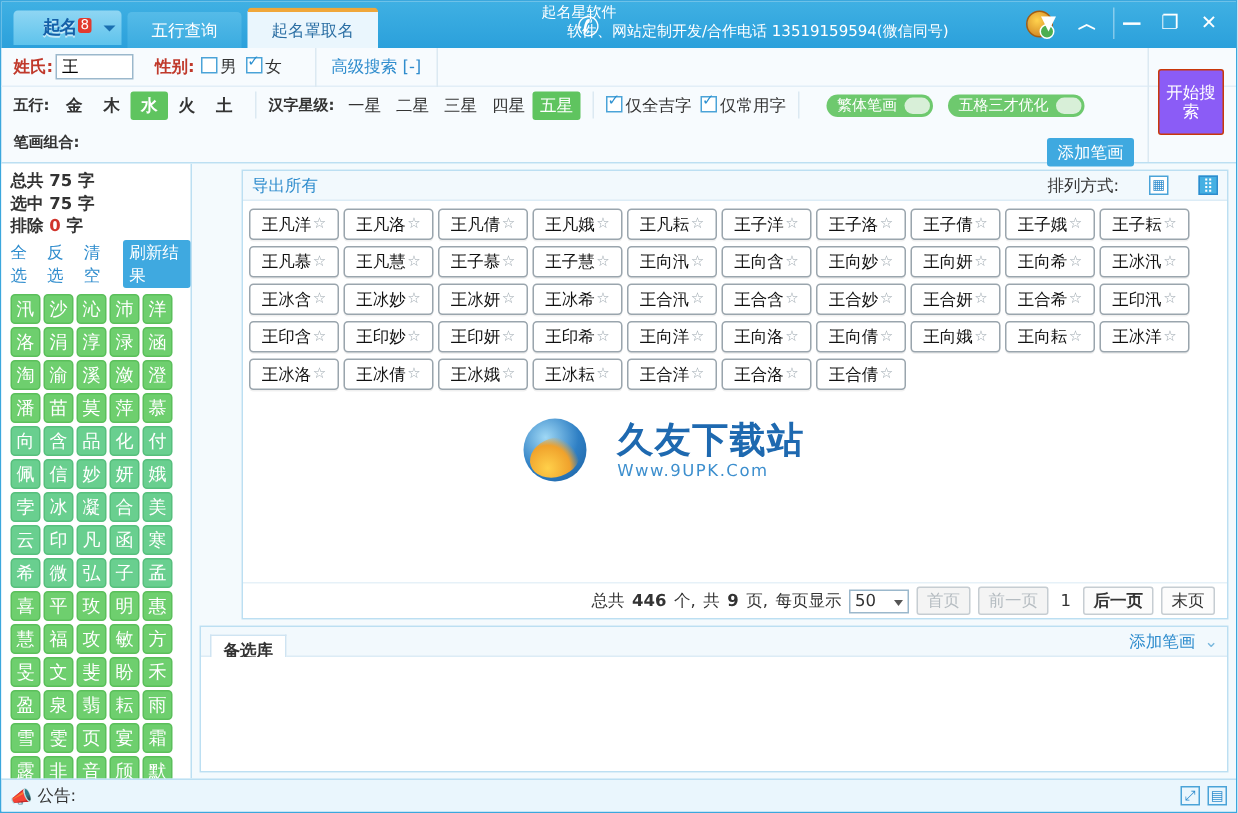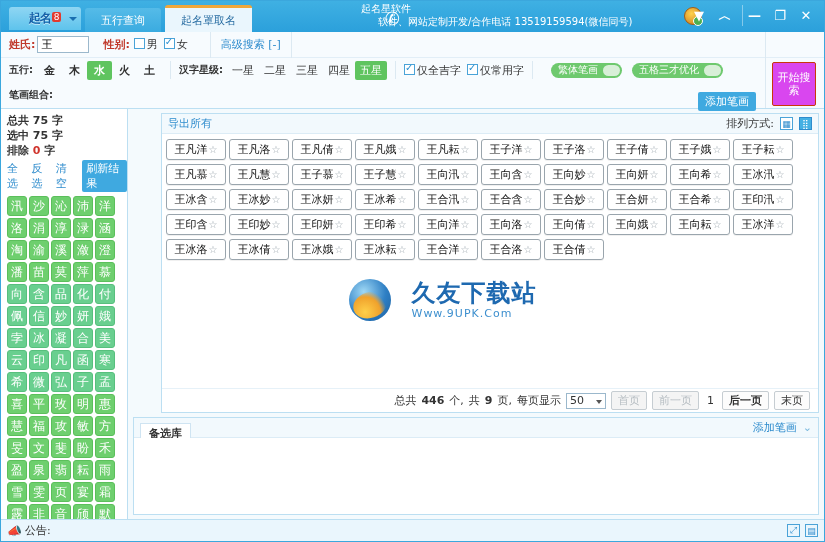--- a/index.html
+++ b/index.html
@@ -116,22 +116,22 @@
   .star-cell.sel{ background:#5fc45f; color:#fff; border-radius:2px; padding:2px 5px;}
   .toggle{
     display:inline-flex; align-items:center; background:#6ec96e;
     border-radius:9px; height:15px; padding:0 2px 0 7px; color:#fff; font-size:10px;
     margin-left:10px;
   }
   .toggle .knob{
     width:17px;height:11px;border-radius:6px;background:#d8efd8; margin-left:5px;
   }
   .btn-search{
-    position:absolute; right:8px; top:30px;
-    width:44px; height:44px; background:#d946ef;
+    position:absolute; right:8px; top:14px;
+    width:44px; height:44px; background:#8b5cf6;
     border:1px solid #c9370a; color:#fff; font-size:11px;
     display:flex;align-items:center;justify-content:center; text-align:center;
     line-height:1.2; border-radius:2px;
   }
   .btn-addstroke{
     position:absolute; right:68px; top:60px;
     background:#3fa9e0; color:#fff; font-size:11px;
     padding:2px 7px; border-radius:2px;
   }
   .panel-sep{ position:absolute; right:58px; top:0; bottom:0; width:1px; background:#dce9f2;}
@@ -163,21 +163,21 @@
   .content{ flex:1 1 auto; display:flex; flex-direction:column; min-width:0; padding:4px 5px 0 5px;}
   .resultbox{
     flex:1 1 auto; border:1px solid #bcdff2; background:#fff;
     display:flex; flex-direction:column; min-height:0; position:relative;margin-left:28px;
   }
   .result-head{
     height:20px; flex:0 0 20px; background:#f2f9fd; border-bottom:1px solid #dcecf6;
     display:flex; align-items:center; justify-content:space-between; padding:0 6px;
   }
   .link{ color:#2e8ccd; font-size:11px;}
-  .sortwrap{ display:flex;align-items:center; gap:6px; font-size:11px; color:#333;}
+  .sortwrap{ display:flex;align-items:center; gap:20px; font-size:11px; color:#333;}
   .sorticon{
     width:13px;height:13px; border:1px solid #4aa3d8; color:#2e8ccd;
     display:flex;align-items:center;justify-content:center; font-size:9px; background:#fff;
   }
   .sorticon.active{ background:#45b0e3; color:#fff; border-color:#2e8ccd;}
   .namegrid{
     flex:1 1 auto; padding:5px 4px; display:flex; flex-wrap:wrap;
     align-content:flex-start; gap:4px 3px; overflow:hidden; position:relative;
   }
   .namecard{

